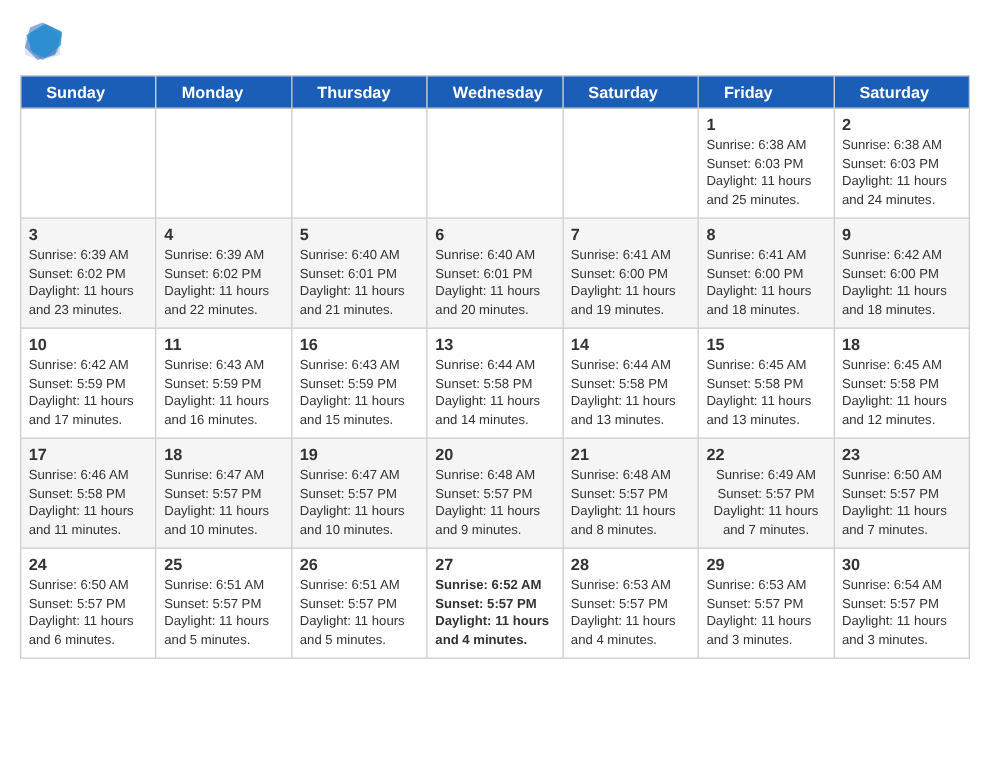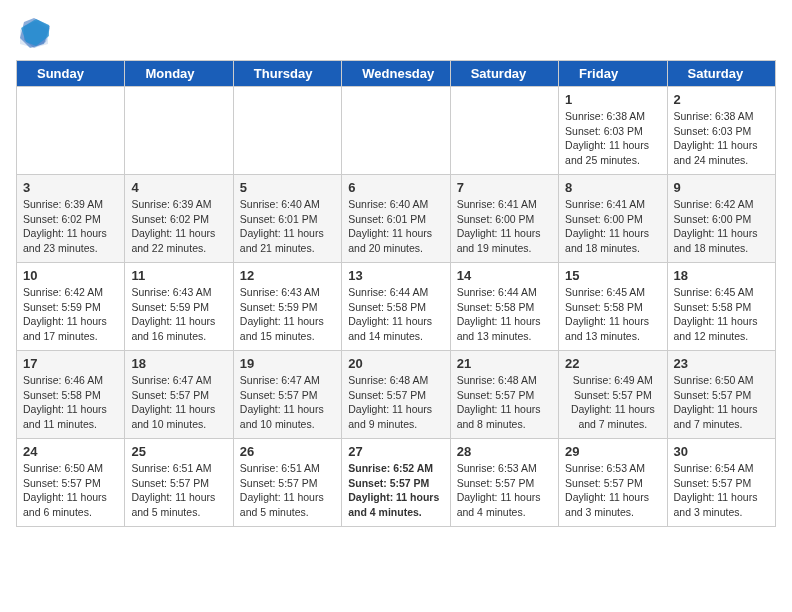--- a/index.html
+++ b/index.html
@@ -191,21 +191,21 @@
 Sunset: 5:59 PM
 Daylight: 11 hours and 17 minutes.</div>
         </td>
         <td>
           <span class="day-num">11</span>
           <div class="day-info" style="white-space: pre-line;">Sunrise: 6:43 AM
 Sunset: 5:59 PM
 Daylight: 11 hours and 16 minutes.</div>
         </td>
         <td>
-          <span class="day-num">12</span>
+          <span class="day-num">16</span>
           <div class="day-info" style="white-space: pre-line;">Sunrise: 6:43 AM
 Sunset: 5:59 PM
 Daylight: 11 hours and 15 minutes.</div>
         </td>
         <td>
           <span class="day-num">13</span>
           <div class="day-info" style="white-space: pre-line;">Sunrise: 6:44 AM
 Sunset: 5:58 PM
 Daylight: 11 hours and 14 minutes.</div>
         </td>

